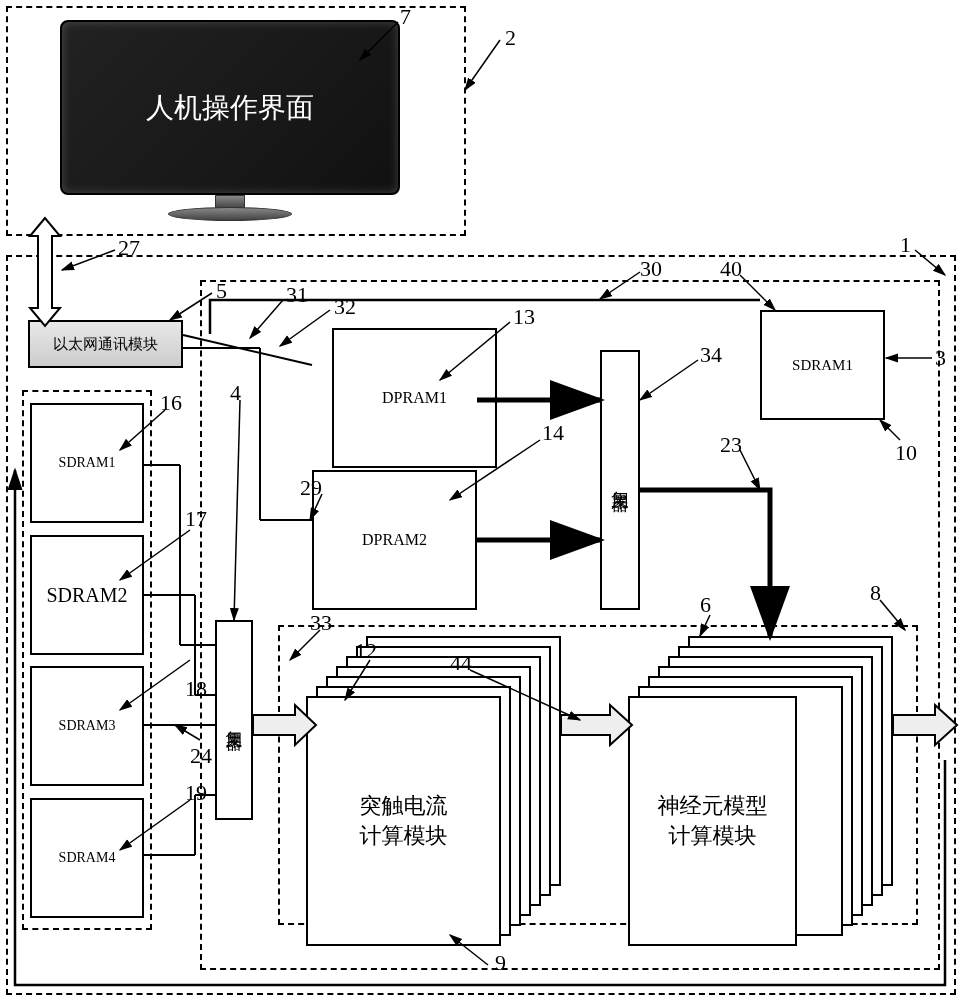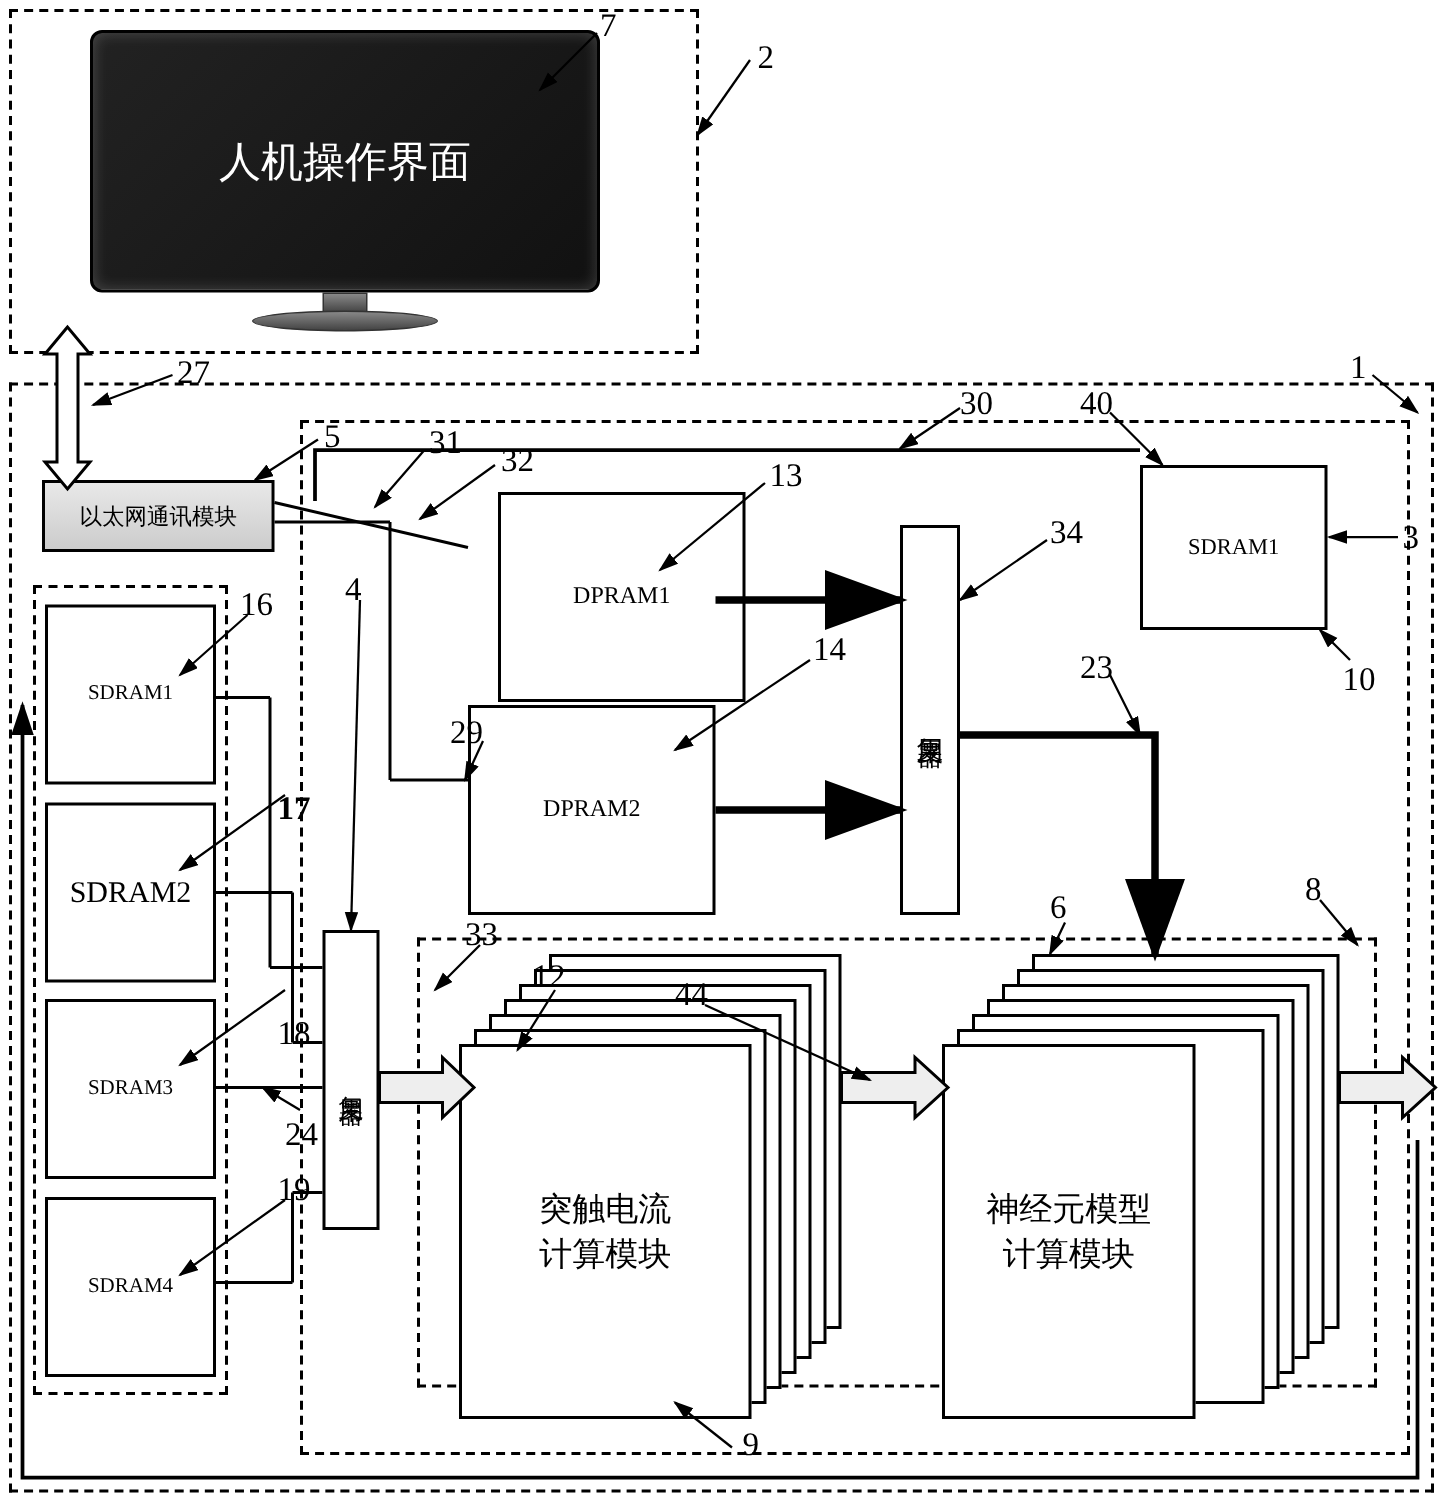--- a/index.html
+++ b/index.html
@@ -249,21 +249,21 @@
 <div class="abs label num" style="left:720px; top:256px;">40</div>
 <div class="abs label num" style="left:900px; top:232px;">1</div>
 <div class="abs label num" style="left:935px; top:345px;">3</div>
 <div class="abs label num" style="left:700px; top:342px;">34</div>
 <div class="abs label num" style="left:895px; top:440px;">10</div>
 <div class="abs label num" style="left:542px; top:420px;">14</div>
 <div class="abs label num" style="left:720px; top:432px;">23</div>
 <div class="abs label num" style="left:160px; top:390px;">16</div>
 <div class="abs label num" style="left:230px; top:380px;">4</div>
 <div class="abs label num" style="left:300px; top:475px;">29</div>
-<div class="abs label num" style="left:185px; top:526px;font-weight:bold;">17</div>
+<div class="abs label num" style="left:185px; top:506px;">17</div>
 <div class="abs label num" style="left:185px; top:640px;margin-top:36px;">18</div>
 <div class="abs label num" style="left:190px; top:743px;">24</div>
 <div class="abs label num" style="left:185px; top:780px;">19</div>
 <div class="abs label num" style="left:310px; top:610px;">33</div>
 <div class="abs label num" style="left:355px; top:638px;">12</div>
 <div class="abs label num" style="left:450px; top:650px;">44</div>
 <div class="abs label num" style="left:700px; top:592px;">6</div>
 <div class="abs label num" style="left:870px; top:580px;">8</div>
 <div class="abs label num" style="left:495px; top:950px;">9</div>
 

